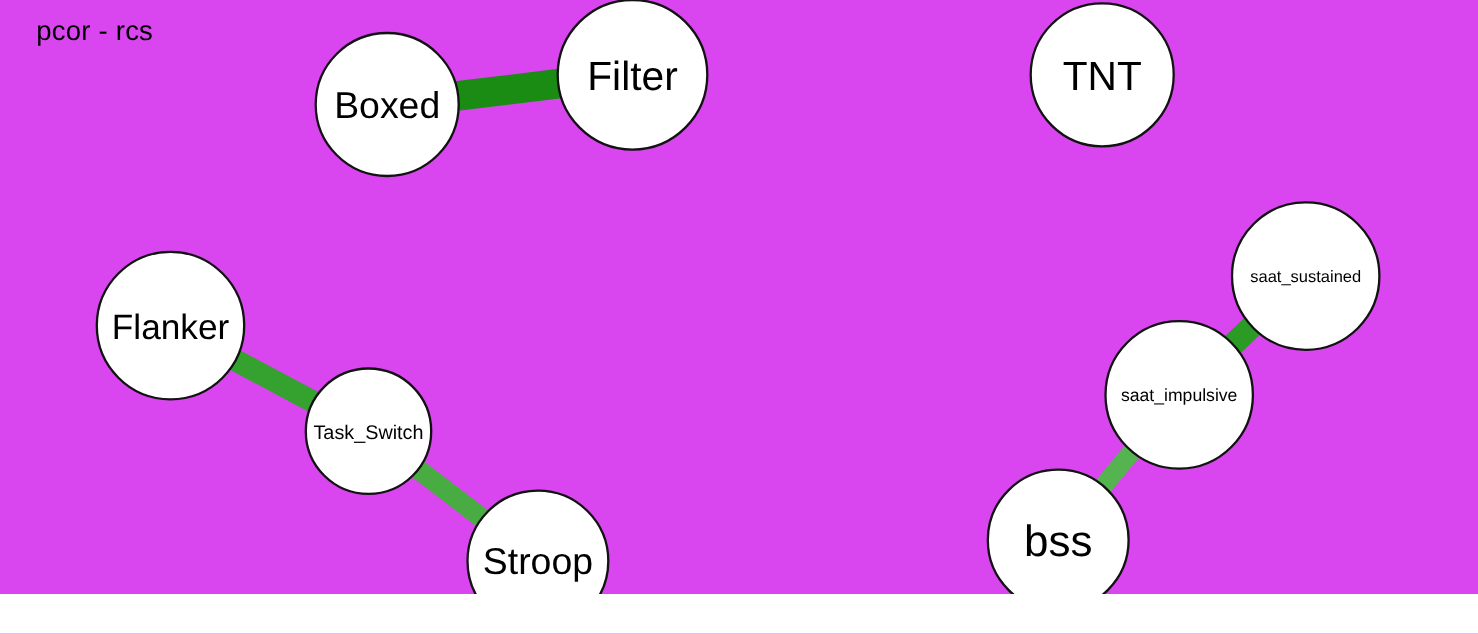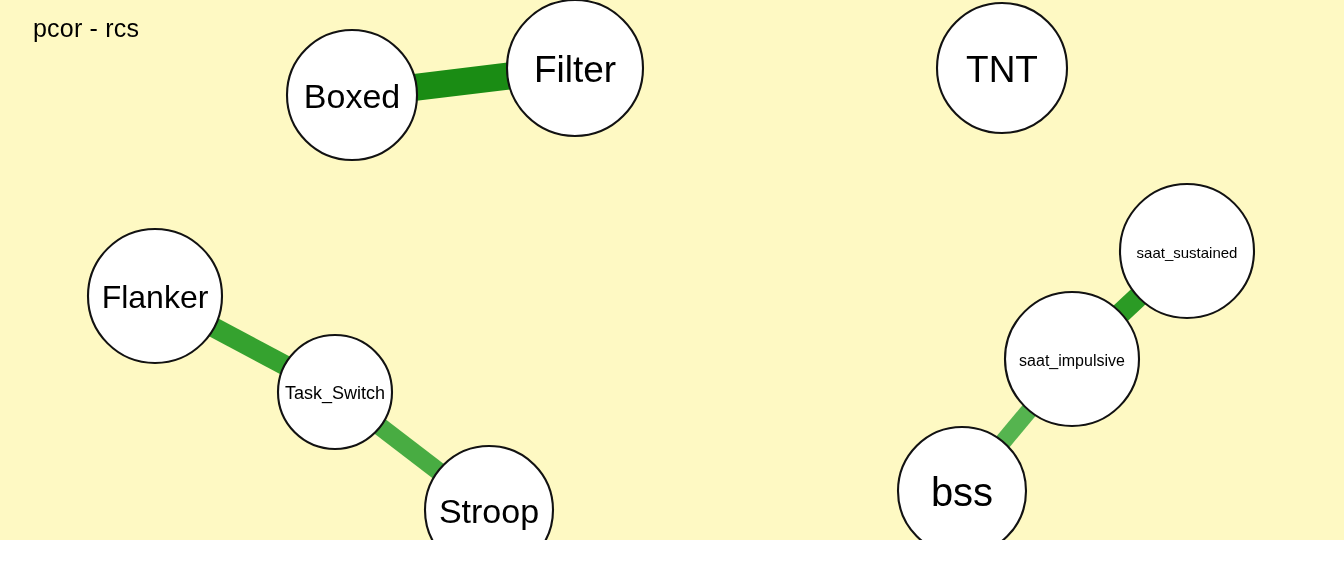--- a/index.html
+++ b/index.html
@@ -8,21 +8,21 @@
     padding: 0;
     background: #ffffff;
   }
   body {
     font-family: "Liberation Sans", sans-serif;
   }
   #network-figure {
     position: relative;
     width: 1344px;
     height: 540px;
-    background: #fef9c3;
+    background: #d946ef;
     overflow: hidden;
   }
   #figure-title {
     position: absolute;
     left: 33px;
     top: 14px;
     font-family: "Liberation Sans", sans-serif;
     font-size: 25px;
     color: #000000;
     letter-spacing: 0.2px;

